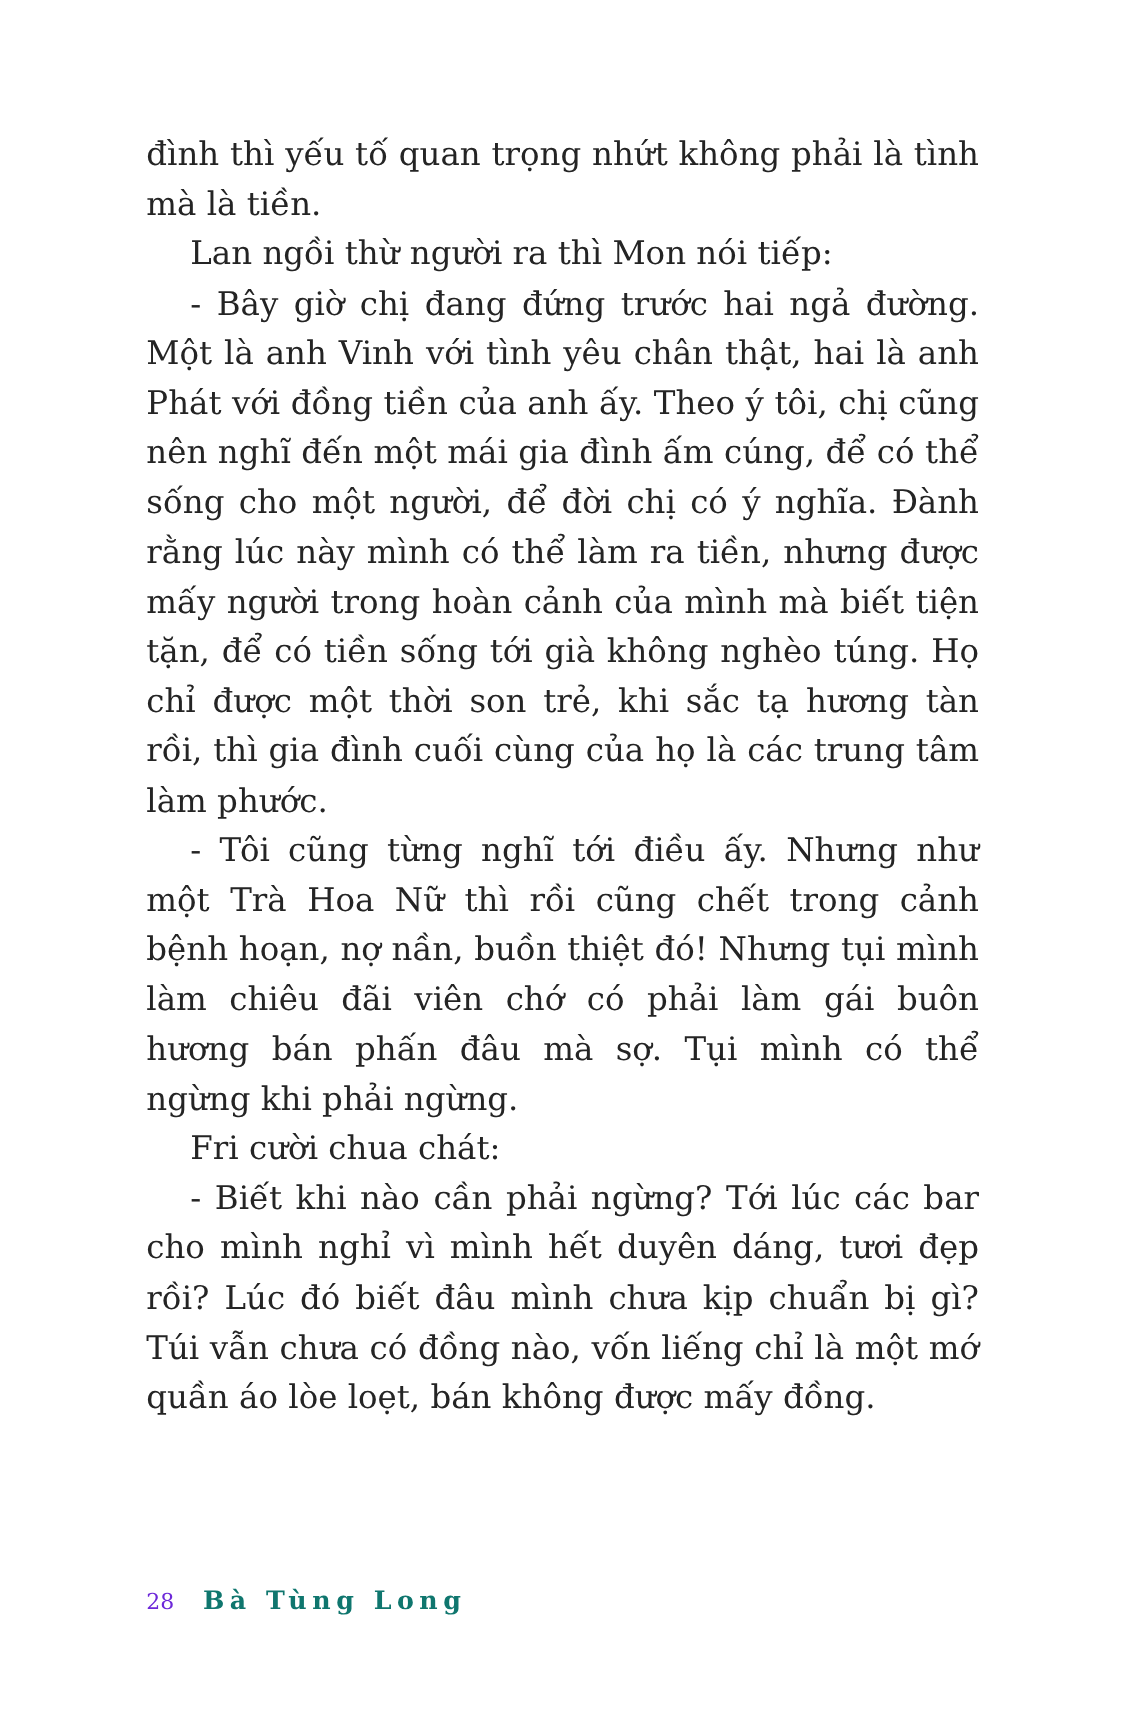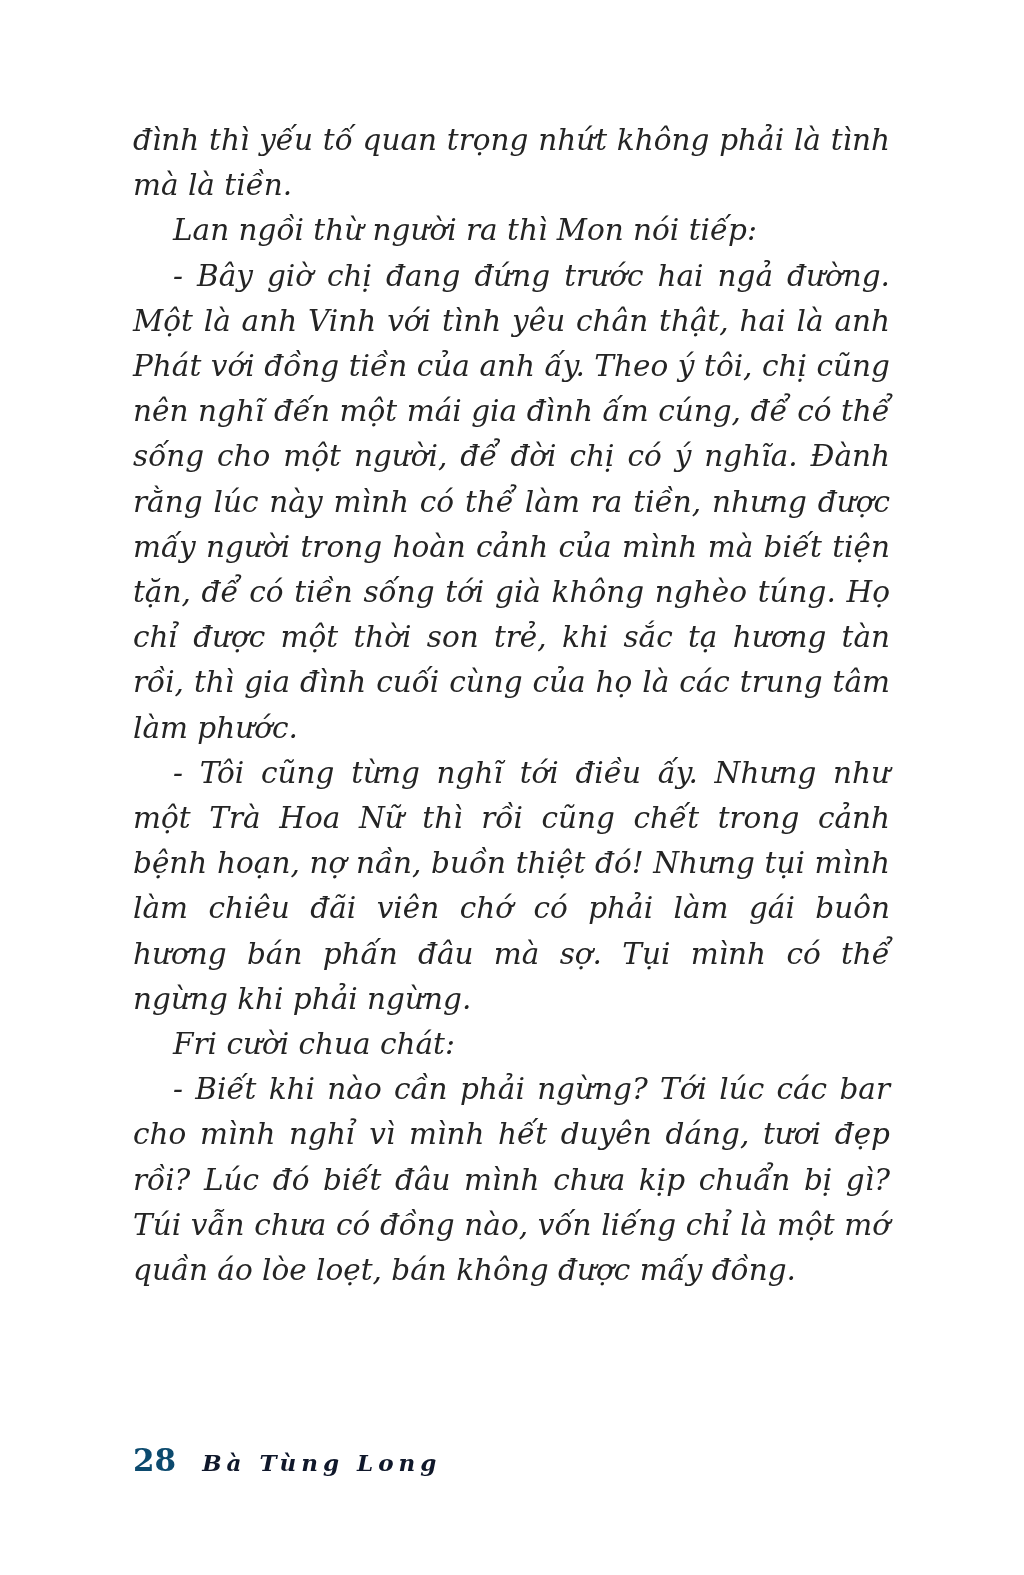--- a/index.html
+++ b/index.html
@@ -18,49 +18,47 @@
   }
   .text-block {
     position: absolute;
     left: 133px;
     top: 118px;
     width: 757px;
     font-size: 29.5px;
     line-height: 45.2px;
     text-align: justify;
     text-justify: inter-word;
-    font-style: italic;
   }
   .text-block p {
     margin: 0;
     padding: 0;
     text-indent: 40px;
   }
   .text-block p.continuation {
     text-indent: 0;
   }
   .page-footer {
     position: absolute;
     left: 133px;
     top: 1442px;
     display: flex;
     align-items: baseline;
     gap: 26px;
   }
   .page-number {
-    font-size: 31px;
-    font-weight: 700;
-    color: #0c4a6e;
+    font-size: 20px;
+    font-weight: 400;
+    color: #6d28d9;
   }
   .running-title {
     font-size: 23px;
     font-weight: 700;
     letter-spacing: 5px;
-    color: #0f172a;
-    font-style: italic;
+    color: #0f766e;
   }
 </style>
 </head>
 <body>
 
 <div class="page">
 
   <div class="text-block">
     <p class="continuation">đình thì yếu tố quan trọng nhứt không phải là tình mà là tiền.</p>
     <p>Lan ngồi thừ người ra thì Mon nói tiếp:</p>

